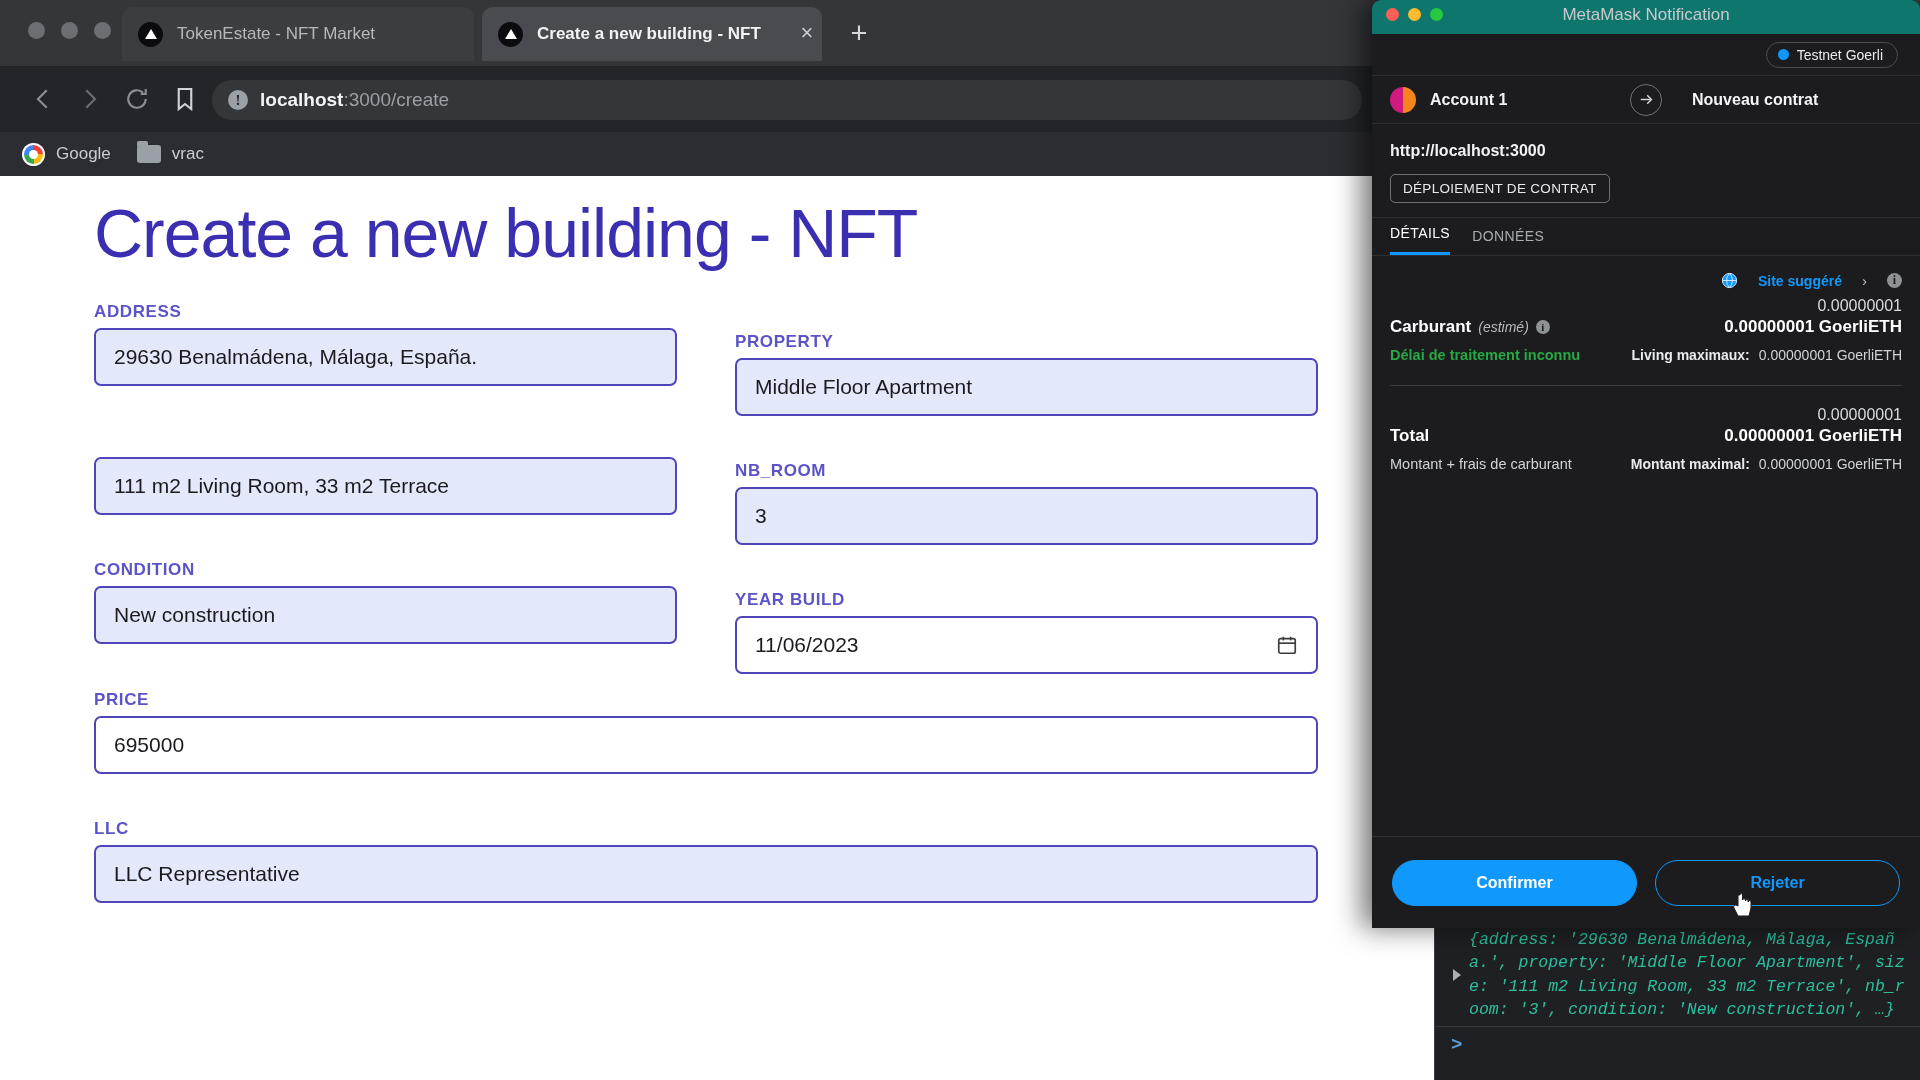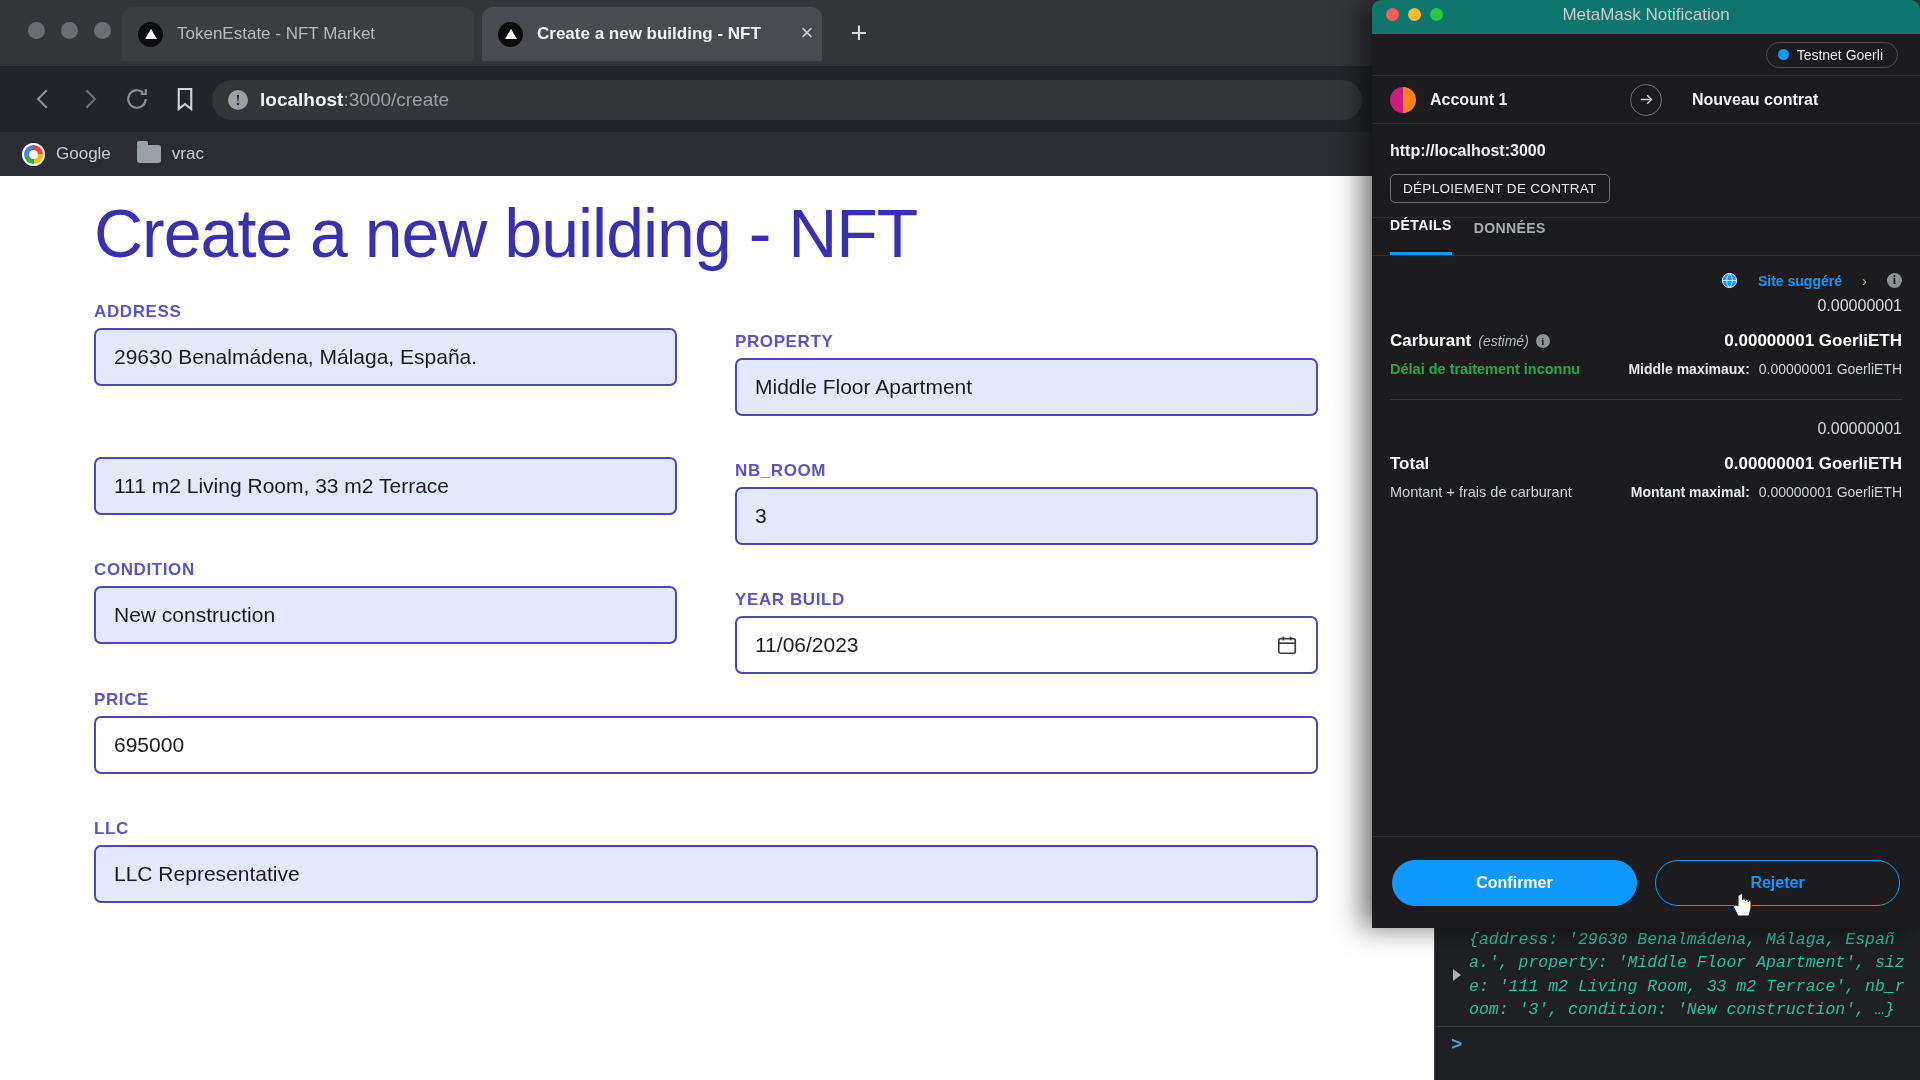--- a/index.html
+++ b/index.html
@@ -268,22 +268,22 @@
     font-size: 13.5px; color: #e8eaed; letter-spacing: 0.3px;
   }
 
   #mm-tabs {
     flex: 0 0 auto; height: 38px;
     display: flex; align-items: flex-end; gap: 22px;
     padding: 0 18px;
     border-bottom: 1px solid #2f3033;
   }
   .mm-tab {
-    font-size: 14px; letter-spacing: 0.4px; padding-bottom: 19px;
-    color: #a9adb2; font-weight: 700;
+    font-size: 14px; letter-spacing: 0.4px; padding-bottom: 11px;
+    color: #a9adb2; font-weight: 400;
   }
   .mm-tab.sel { color: #ffffff; border-bottom: 3px solid #1098fc; }
 
   #mm-body { flex: 1 1 auto; position: relative; padding: 0 18px; }
 
   #site-suggested {
     display: flex; align-items: center; justify-content: flex-end;
     gap: 20px; padding-top: 16px;
   }
   .globe-icon { width: 17px; height: 17px; flex: 0 0 auto; }
@@ -295,21 +295,21 @@
     font-size: 12px; font-weight: 700; line-height: 15px;
     text-align: center; font-family: "Liberation Serif", serif;
     flex: 0 0 auto;
   }
   .info-dot.sm { width: 14px; height: 14px; line-height: 14px; font-size: 11px; }
 
   .fee-block { position: relative; margin-top: 8px; }
   .fee-row-top { text-align: right; font-size: 16px; color: #d8dbde; }
   .fee-main {
     display: flex; align-items: center; justify-content: space-between;
-    margin-top: 16px;
+    margin-top: 2px;
   }
   .fee-left { display: flex; align-items: center; gap: 7px; }
   .fee-name { font-size: 17px; font-weight: 700; color: #ffffff; }
   .fee-est { font-size: 14px; color: #b6babf; font-style: italic; }
   .fee-amount { font-size: 17px; font-weight: 700; color: #ffffff; }
   .fee-sub {
     display: flex; align-items: center; justify-content: space-between;
     margin-top: 10px;
   }
   .fee-speed { font-size: 14.5px; color: #28a745; font-weight: 600; }
@@ -535,21 +535,21 @@
           <span class="fee-left">
             <span class="fee-name">Carburant</span>
             <span class="fee-est">(estimé)</span>
             <span class="info-dot sm">i</span>
           </span>
           <span class="fee-amount">0.00000001 GoerliETH</span>
         </div>
         <div class="fee-sub">
           <span class="fee-speed">Délai de traitement inconnu</span>
           <span class="fee-max-wrap">
-            <span class="fee-max-label">Middle maximaux:</span>
+            <span class="fee-max-label">Living maximaux:</span>
             <span class="fee-max-val">0.00000001 GoerliETH</span>
           </span>
         </div>
       </div>
 
       <div class="mm-divider"></div>
 
       <div class="total-block">
         <div class="fee-row-top">0.00000001</div>
         <div class="fee-main">

